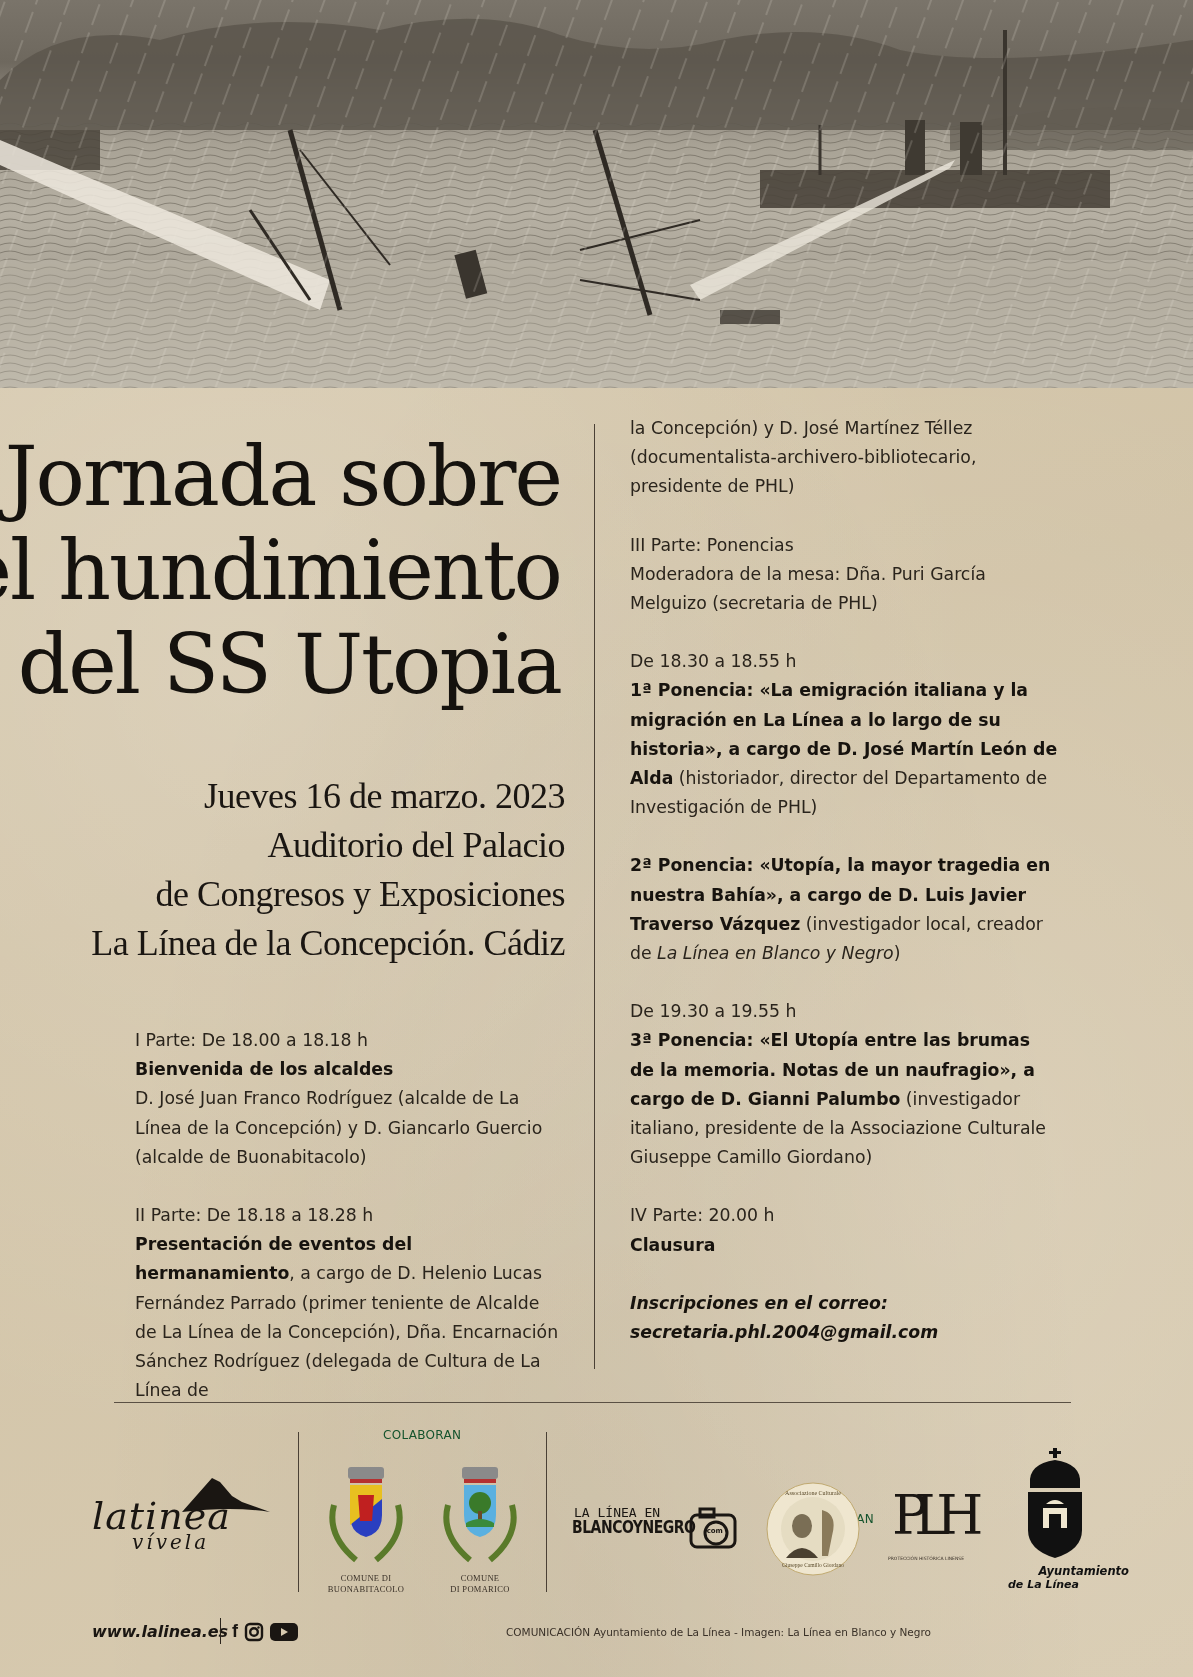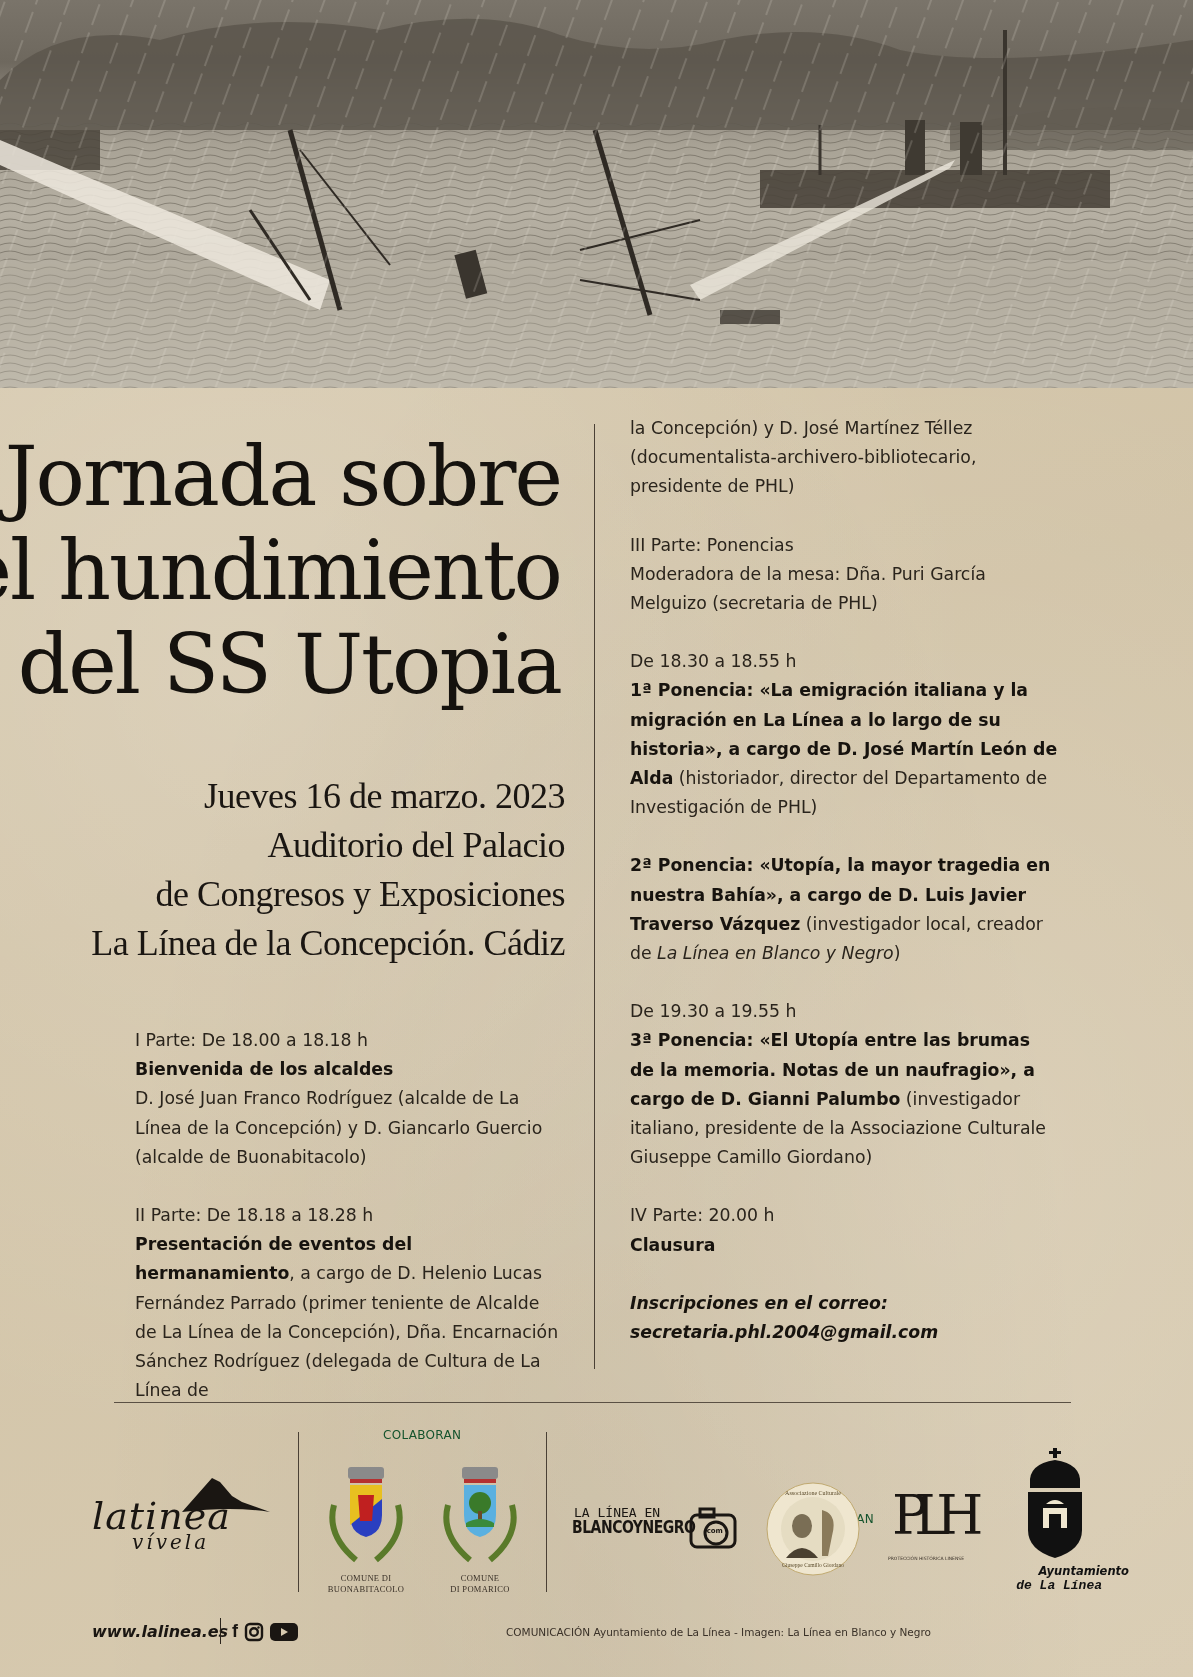--- a/index.html
+++ b/index.html
@@ -210,21 +210,21 @@
     <rect x="43" y="0" width="4" height="10" fill="#111"></rect>
     <rect x="39" y="3" width="12" height="3" fill="#111"></rect>
     <path d="M20 36 Q18 16 45 12 Q72 16 70 36 Z" fill="#111"></path>
     <rect x="20" y="34" width="50" height="6" fill="#111"></rect>
     <path d="M18 44 L72 44 L72 82 Q72 102 45 110 Q18 102 18 82 Z" fill="#111"></path>
     <rect x="33" y="60" width="24" height="20" fill="#efe6cf"></rect>
     <rect x="39" y="66" width="12" height="14" fill="#111"></rect>
     <path d="M36 56 Q45 48 54 56 Z" fill="#efe6cf"></path>
   </svg>
   <div style="position:absolute;left:-2px;top:116px;width:94px;text-align:right;font-weight:bold;font-style:italic;font-size:11.5px;color:#111;margin-left:27px;">Ayuntamiento</div>
-  <div style="position:absolute;left:-2px;top:130px;width:94px;text-align:right;font-weight:bold;font-style:italic;font-size:13px;color:#111;font-family:Liberation Mono, monospace;">de La Línea</div>
+  <div style="position:absolute;left:-2px;top:130px;width:94px;text-align:left;font-weight:bold;font-style:italic;font-size:11px;color:#111;">de La Línea</div>
 </div>
 
 <div class="footer-url">www.lalinea.es</div>
 <div style="position:absolute;left:220px;top:1618px;width:1px;height:26px;background:#2a241c;"></div>
 <div style="position:absolute;left:232px;top:1621px;display:flex;gap:6px;align-items:center;">
   <span style="font-weight:bold;font-size:18px;color:#1a1612;font-family:'Liberation Sans',sans-serif;">f</span>
   <svg width="20" height="20" viewBox="0 0 20 20">
     <rect x="2" y="2" width="16" height="16" rx="4" fill="none" stroke="#1a1612" stroke-width="2.4"></rect>
     <circle cx="10" cy="10" r="3.8" fill="none" stroke="#1a1612" stroke-width="2.4"></circle>
     <circle cx="14.5" cy="5.5" r="1.2" fill="#1a1612"></circle>

